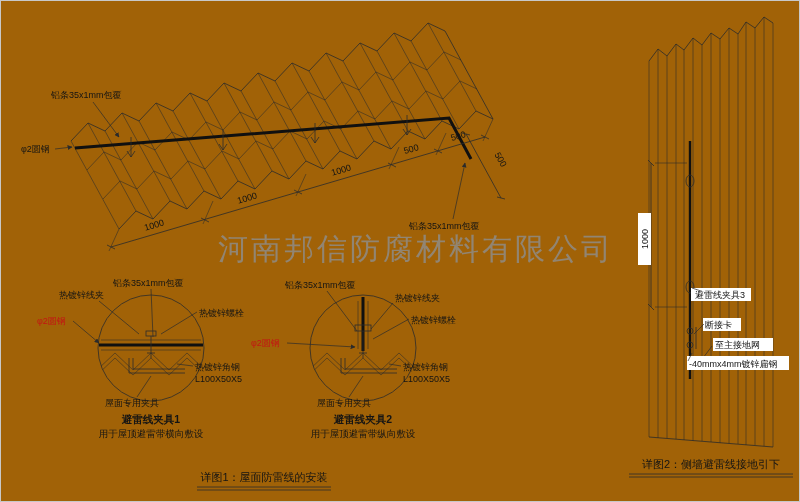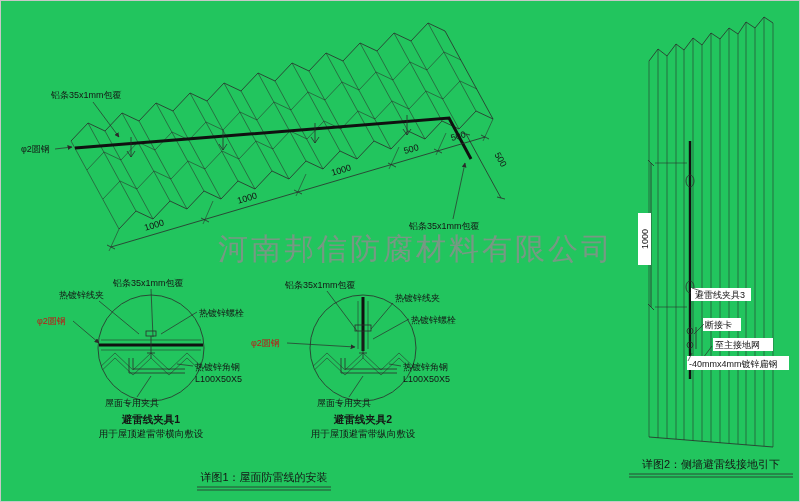--- a/index.html
+++ b/index.html
@@ -1,16 +1,16 @@
 <!DOCTYPE html>
 <html><head>
 <meta charset="utf-8">
 <style>
   html,body{margin:0;padding:0;background:#fff;}
-  #page{position:relative;width:798px;height:500px;border:1px solid #c8c8c8;background:#22c55e;overflow:hidden;}
+  #page{position:relative;width:798px;height:500px;border:1px solid #c8c8c8;background:#a16207;overflow:hidden;}
   svg{display:block;}
   text{font-family:"Liberation Sans","DejaVu Sans",sans-serif;fill:#141414;}
   .ln{stroke:#2b2b2b;stroke-width:.8;fill:none;}
   .thin{stroke:#2b2b2b;stroke-width:.55;fill:none;}
   .thick{stroke:#101010;stroke-width:3;fill:none;}
   .thick2{stroke:#101010;stroke-width:2.4;fill:none;}
   .leader{stroke:#2b2b2b;stroke-width:.7;fill:none;}
   .lbl{font-size:9px;}
   .dim{font-size:9px;}
   .ttl{font-size:10.5px;font-weight:700;}

